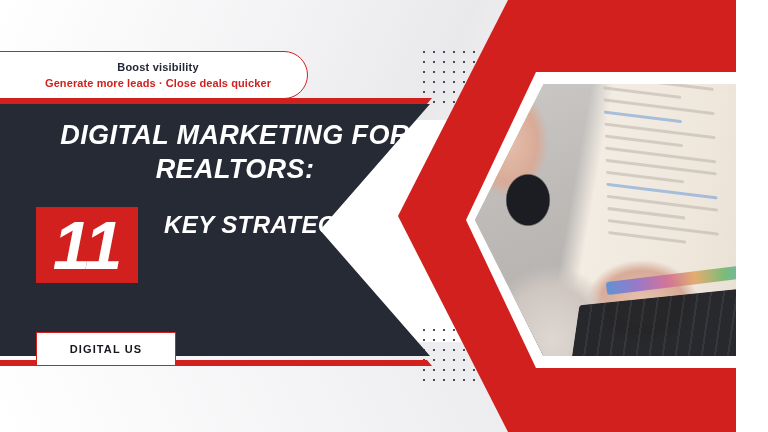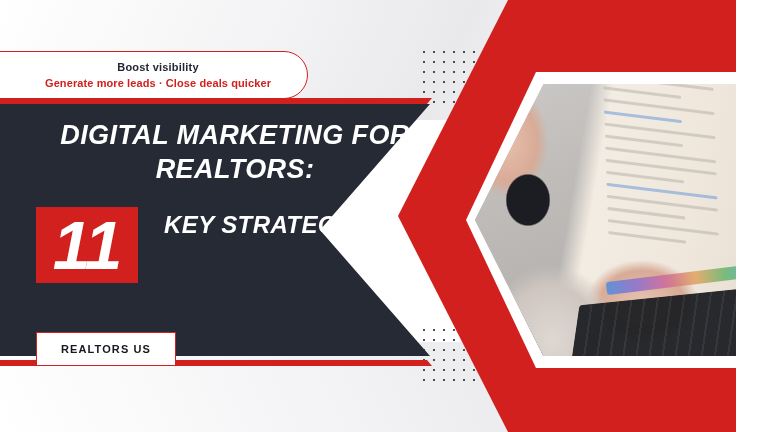--- a/index.html
+++ b/index.html
@@ -310,16 +310,16 @@
 
   <div class="headline">DIGITAL MARKETING FOR REALTORS:</div>
 
   <div class="numblock">
     <span>11</span>
   </div>
 
   <div class="strat">KEY STRATEGIES</div>
 
   <div class="cta">
-    <span>REALTORS US</span>
+    <span>DIGITAL US</span>
   </div>
 
 </div>
 
 </body></html>

